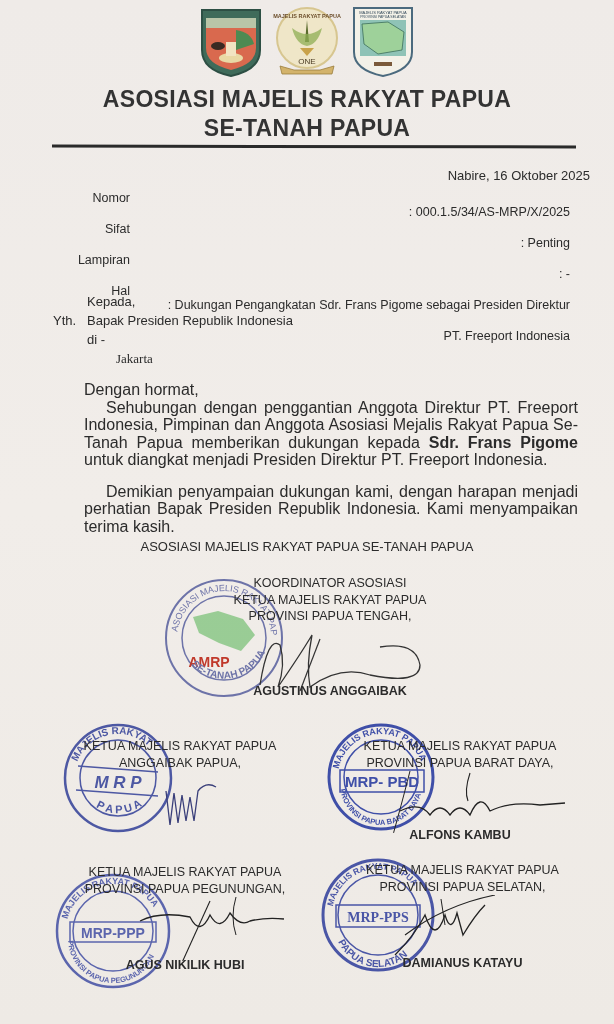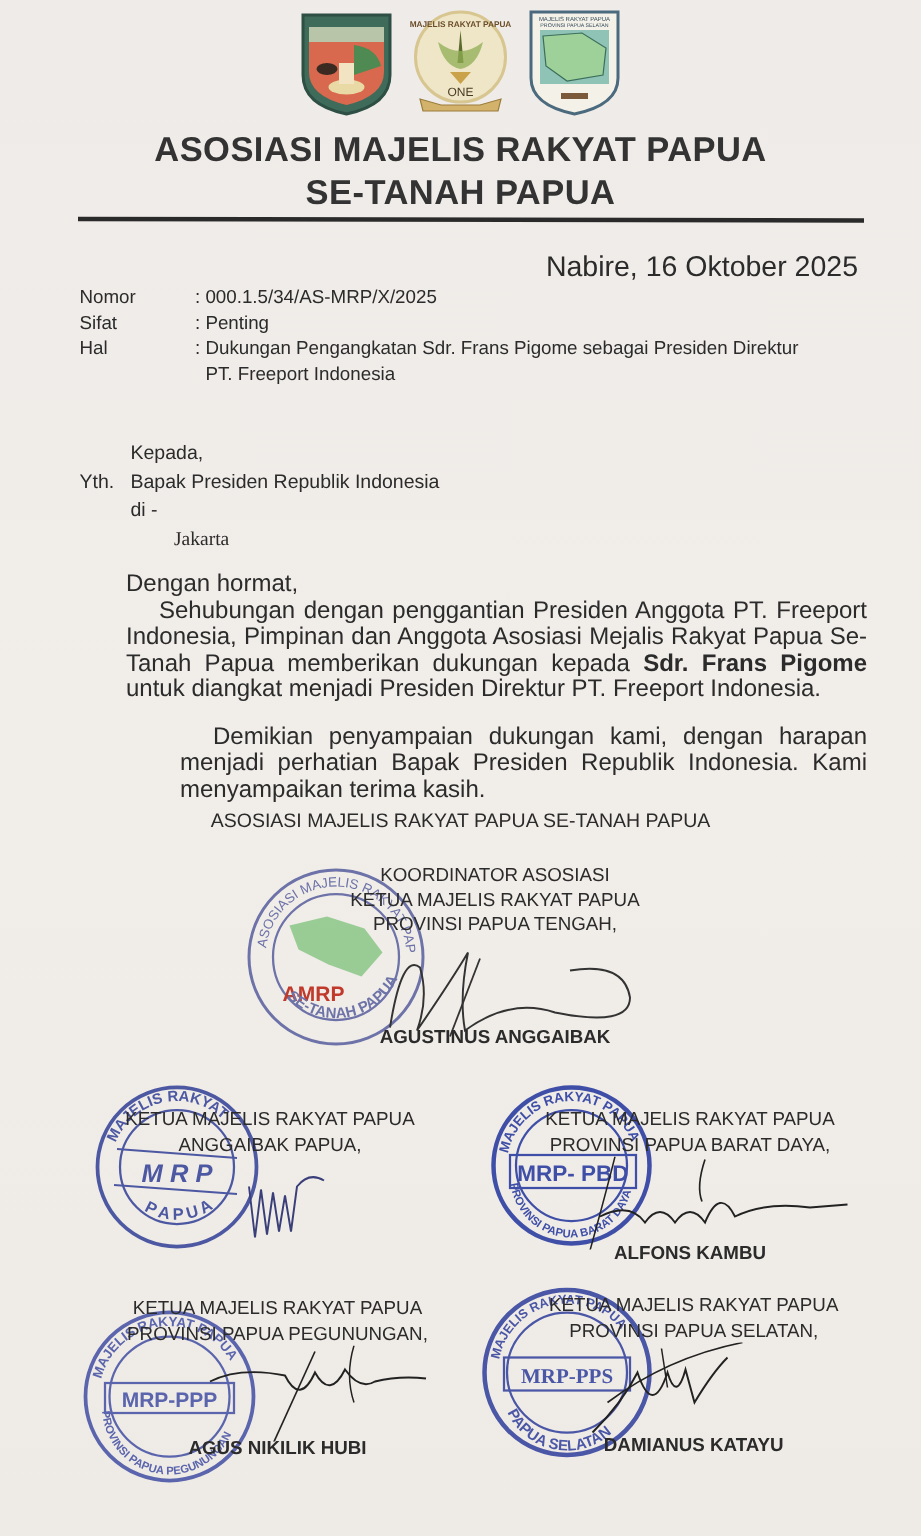--- a/index.html
+++ b/index.html
@@ -10,33 +10,33 @@
       color: #2b2b2b;
       position: relative;
     }
     .abs { position: absolute; }
     .logos { left: 0; right: 0; top: 4px; height: 76px; display: flex; justify-content: center; gap: 6px; }
     .logo { width: 70px; height: 74px; }
     .title { left: 0; right: 0; text-align: center; font-weight: bold; color: #333; letter-spacing: 0.3px; }
     .t1 { top: 86px; font-size: 23px; }
     .t2 { top: 115px; font-size: 23px; }
     .rule { left: 52px; width: 524px; top: 145px; height: 3px; background: #2a2a2a; transform: rotate(0.1deg); }
-    .date { right: 42px; top: 168px; font-size: 19px; }
-    .meta { left: 53px; top: 190px; font-size: 12.5px; line-height: 17px; }
+    .date { right: 24px; top: 168px; font-size: 13px; }
+    .meta { left: 53px; top: 190px; font-size: 12.5px; line-height: 17px; text-align: right; }
     .meta .row { display: flex; }
     .meta .k { width: 77px; }
-    .meta .v { width: 440px; }
+    .meta .v { width: 440px; margin-top: 14px; }
     .to { left: 53px; top: 292px; font-size: 13px; line-height: 19px; }
     .to .ind { padding-left: 34px; }
     .to .ind2 { padding-left: 63px; font-family: Liberation Serif, serif; }
     .to b { font-weight: normal; }
     .body { left: 84px; width: 494px; top: 381px; font-size: 16px; line-height: 17.5px; text-align: justify; }
     .body p { margin: 0; }
     .body .indent { text-indent: 22px; }
-    .body .gap { margin-top: 14px; margin-left: 36px; }
+    .body .gap { margin-top: 14px; }
     .org { left: 0; right: 0; text-align: center; top: 539px; font-size: 13px; }
     .sig-block { text-align: center; font-size: 12.5px; line-height: 16.5px; }
     .sig-name { font-weight: bold; font-size: 12.5px; }
   </style>
 </head>
 <body>
 
 <div class="abs logos">
   <svg class="logo" viewBox="0 0 70 74">
     <path d="M6 6 H64 V46 Q64 66 35 72 Q6 66 6 46 Z" fill="#3f6b5a" stroke="#2d4f44" stroke-width="2"></path>
@@ -75,20 +75,24 @@
 <div class="abs meta">
   <div class="row">
       <span class="k">Nomor</span>
       <span class="v">: 000.1.5/34/AS-MRP/X/2025</span>
     </div>
   <div class="row">
       <span class="k">Sifat</span>
       <span class="v">: Penting</span>
     </div>
   <div class="row">
+      <span class="k">Lampiran</span>
+      <span class="v">: -</span>
+    </div>
+  <div class="row">
       <span class="k">Hal</span>
       <span class="v">: Dukungan Pengangkatan Sdr. Frans Pigome sebagai Presiden Direktur</span>
     </div>
   <div class="row">
       <span class="k"></span>
       <span class="v" style="white-space:pre">  PT. Freeport Indonesia</span>
     </div>
 </div>
 
 <div class="abs to">
@@ -96,21 +100,21 @@
   <div style="display:flex;">
     <span style="width:34px">Yth.</span>
     <b>Bapak Presiden Republik Indonesia</b>
   </div>
   <div class="ind">di -</div>
   <div class="ind2">Jakarta</div>
 </div>
 
 <div class="abs body">
   <p>Dengan hormat,</p>
-  <p class="indent"><span>Sehubungan dengan penggantian Presiden Anggota PT. Freeport Indonesia, Pimpinan dan Anggota Asosiasi Mejalis Rakyat Papua Se-Tanah Papua memberikan dukungan kepada </span><b>Sdr. Frans Pigome</b><span> untuk diangkat menjadi Presiden Direktur PT. Freeport Indonesia.</span></p>
+  <p class="indent"><span>Sehubungan dengan penggantian Anggota Direktur PT. Freeport Indonesia, Pimpinan dan Anggota Asosiasi Mejalis Rakyat Papua Se-Tanah Papua memberikan dukungan kepada </span><b>Sdr. Frans Pigome</b><span> untuk diangkat menjadi Presiden Direktur PT. Freeport Indonesia.</span></p>
   <p class="indent gap">Demikian penyampaian dukungan kami, dengan harapan menjadi perhatian Bapak Presiden Republik Indonesia. Kami menyampaikan terima kasih.</p>
 </div>
 
 <div class="abs org">ASOSIASI MAJELIS RAKYAT PAPUA SE-TANAH PAPUA</div>
 
 <div class="abs" style="left:163px; top:577px; width:122px; height:122px;">
   <svg width="122" height="122" viewBox="0 0 122 122">
     <circle cx="61" cy="61" r="58" fill="none" stroke="#6d73a8" stroke-width="2"></circle>
     <circle cx="61" cy="61" r="42" fill="none" stroke="#6d73a8" stroke-width="1.5"></circle>
     <path d="M30 40 L55 34 L80 42 L92 58 L78 74 L56 66 L36 56 Z" fill="#7cc27a" opacity="0.75"></path>

